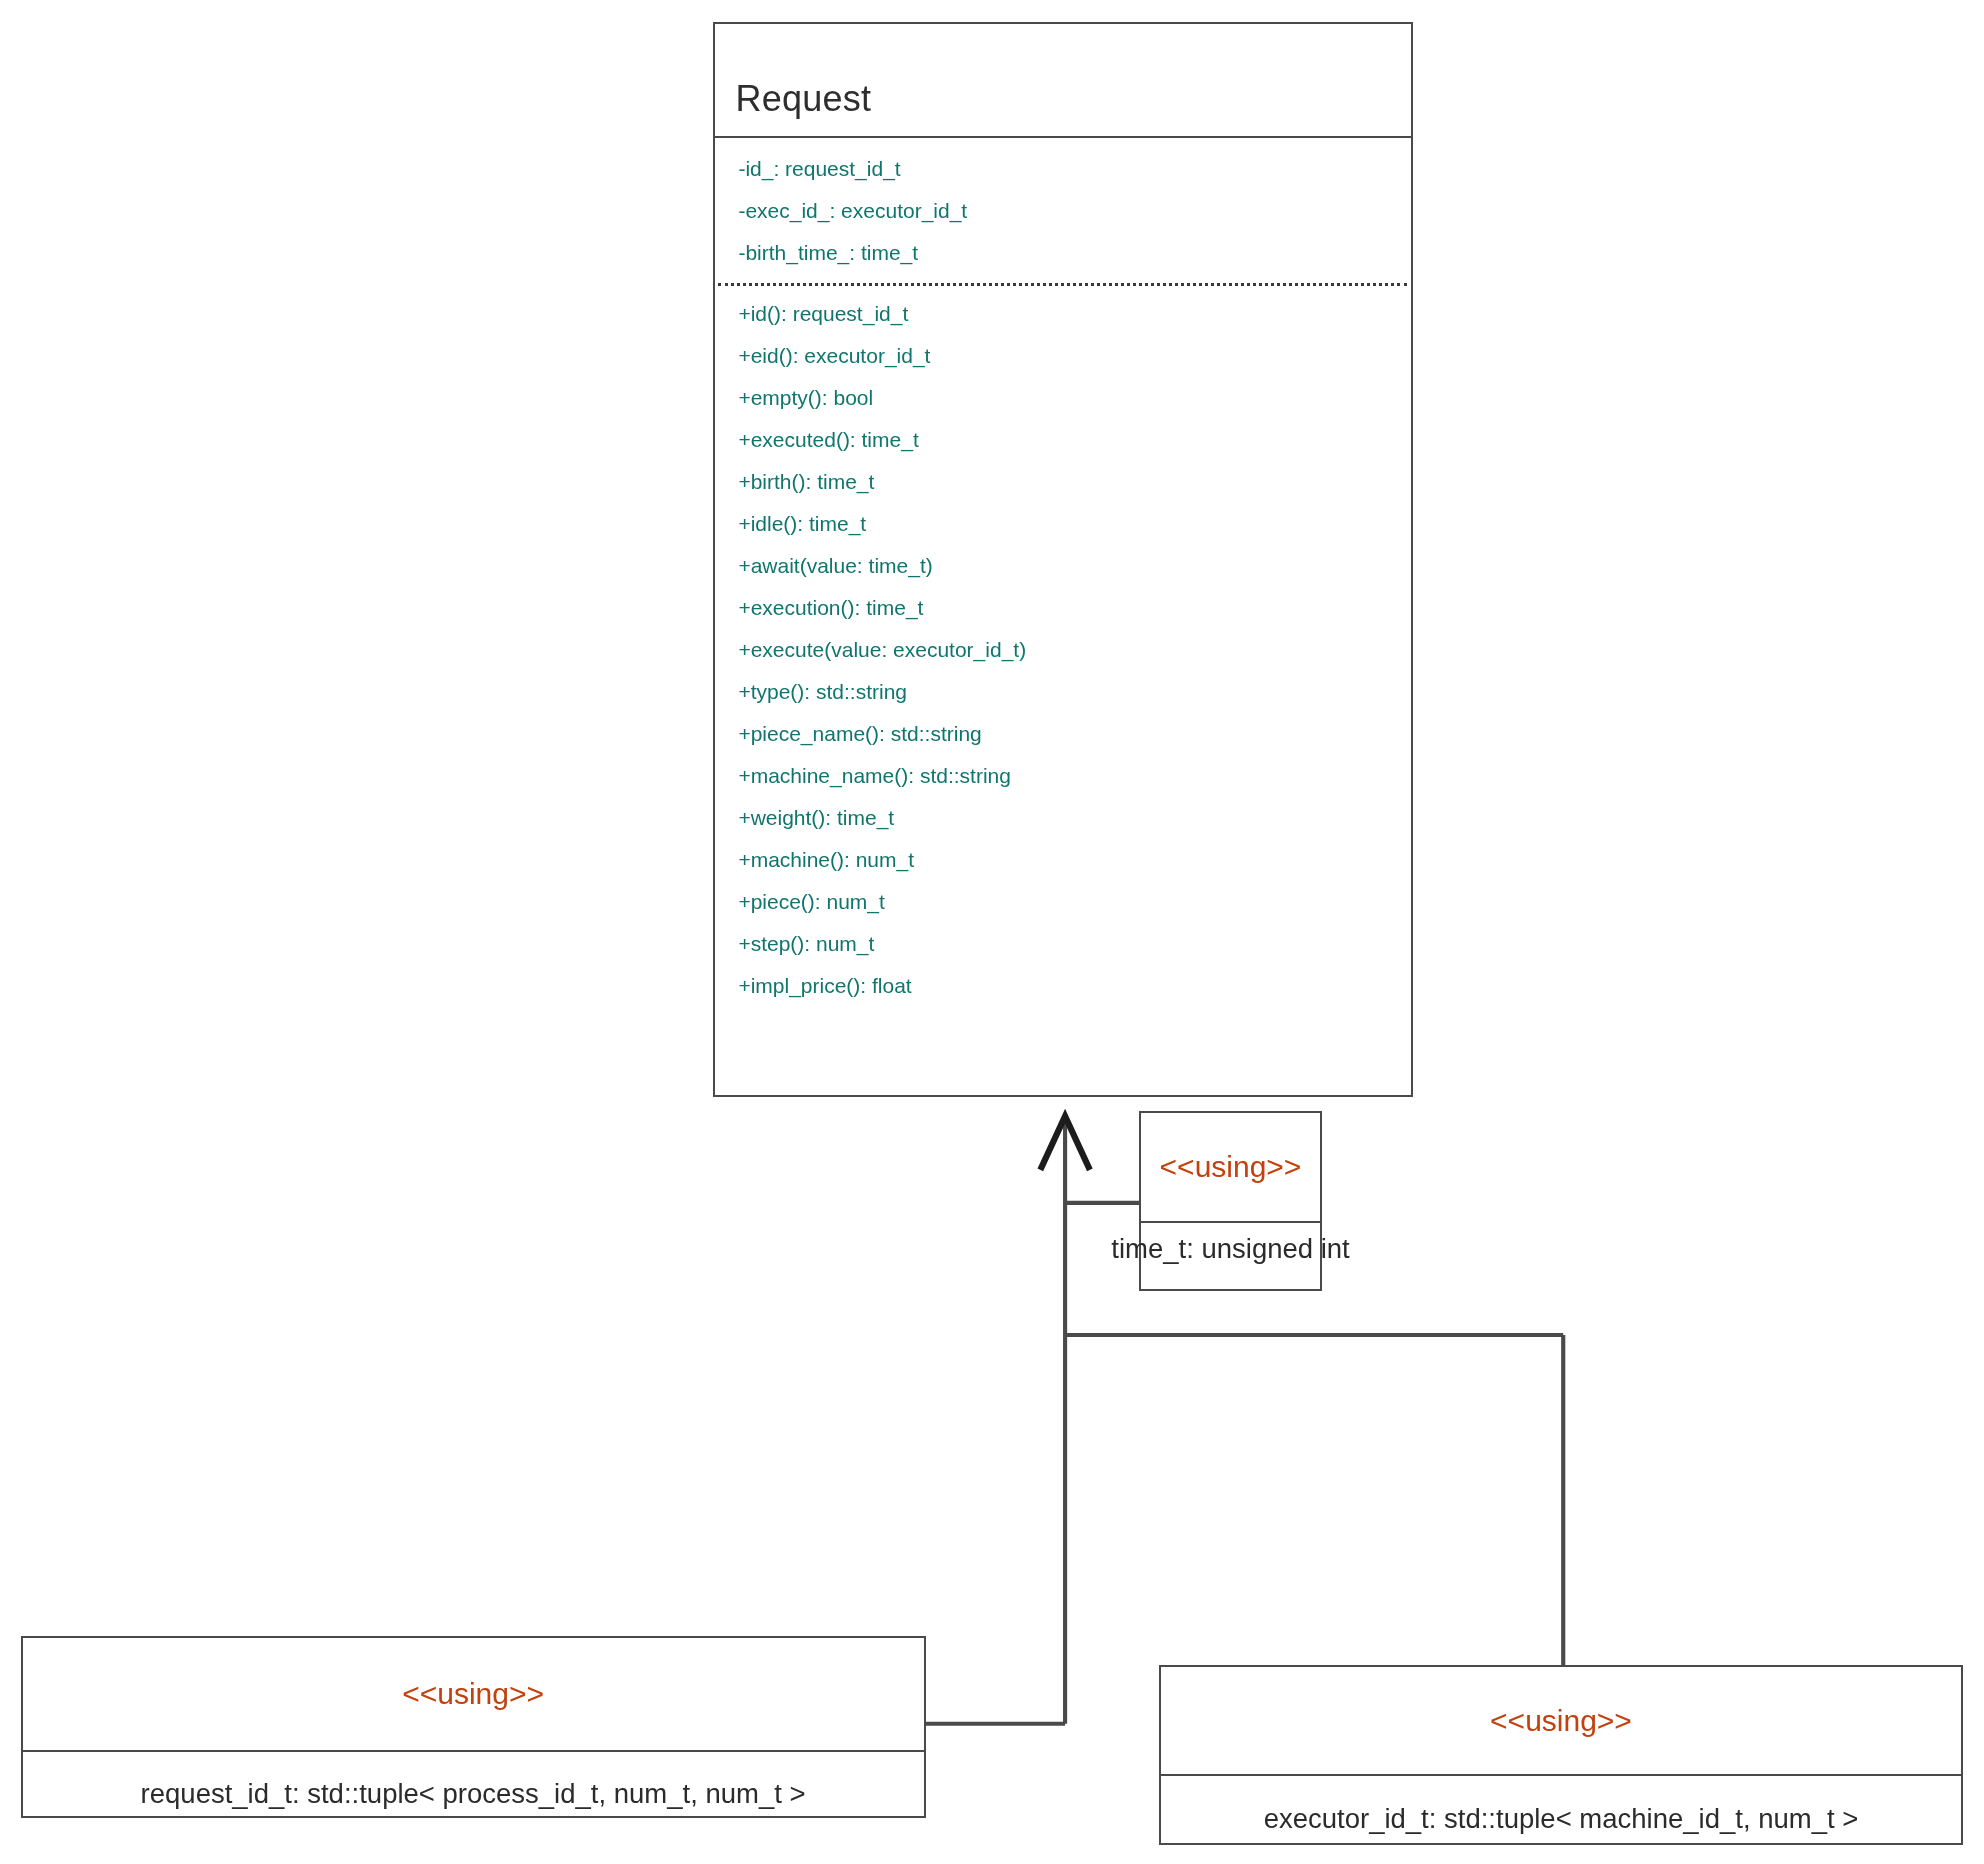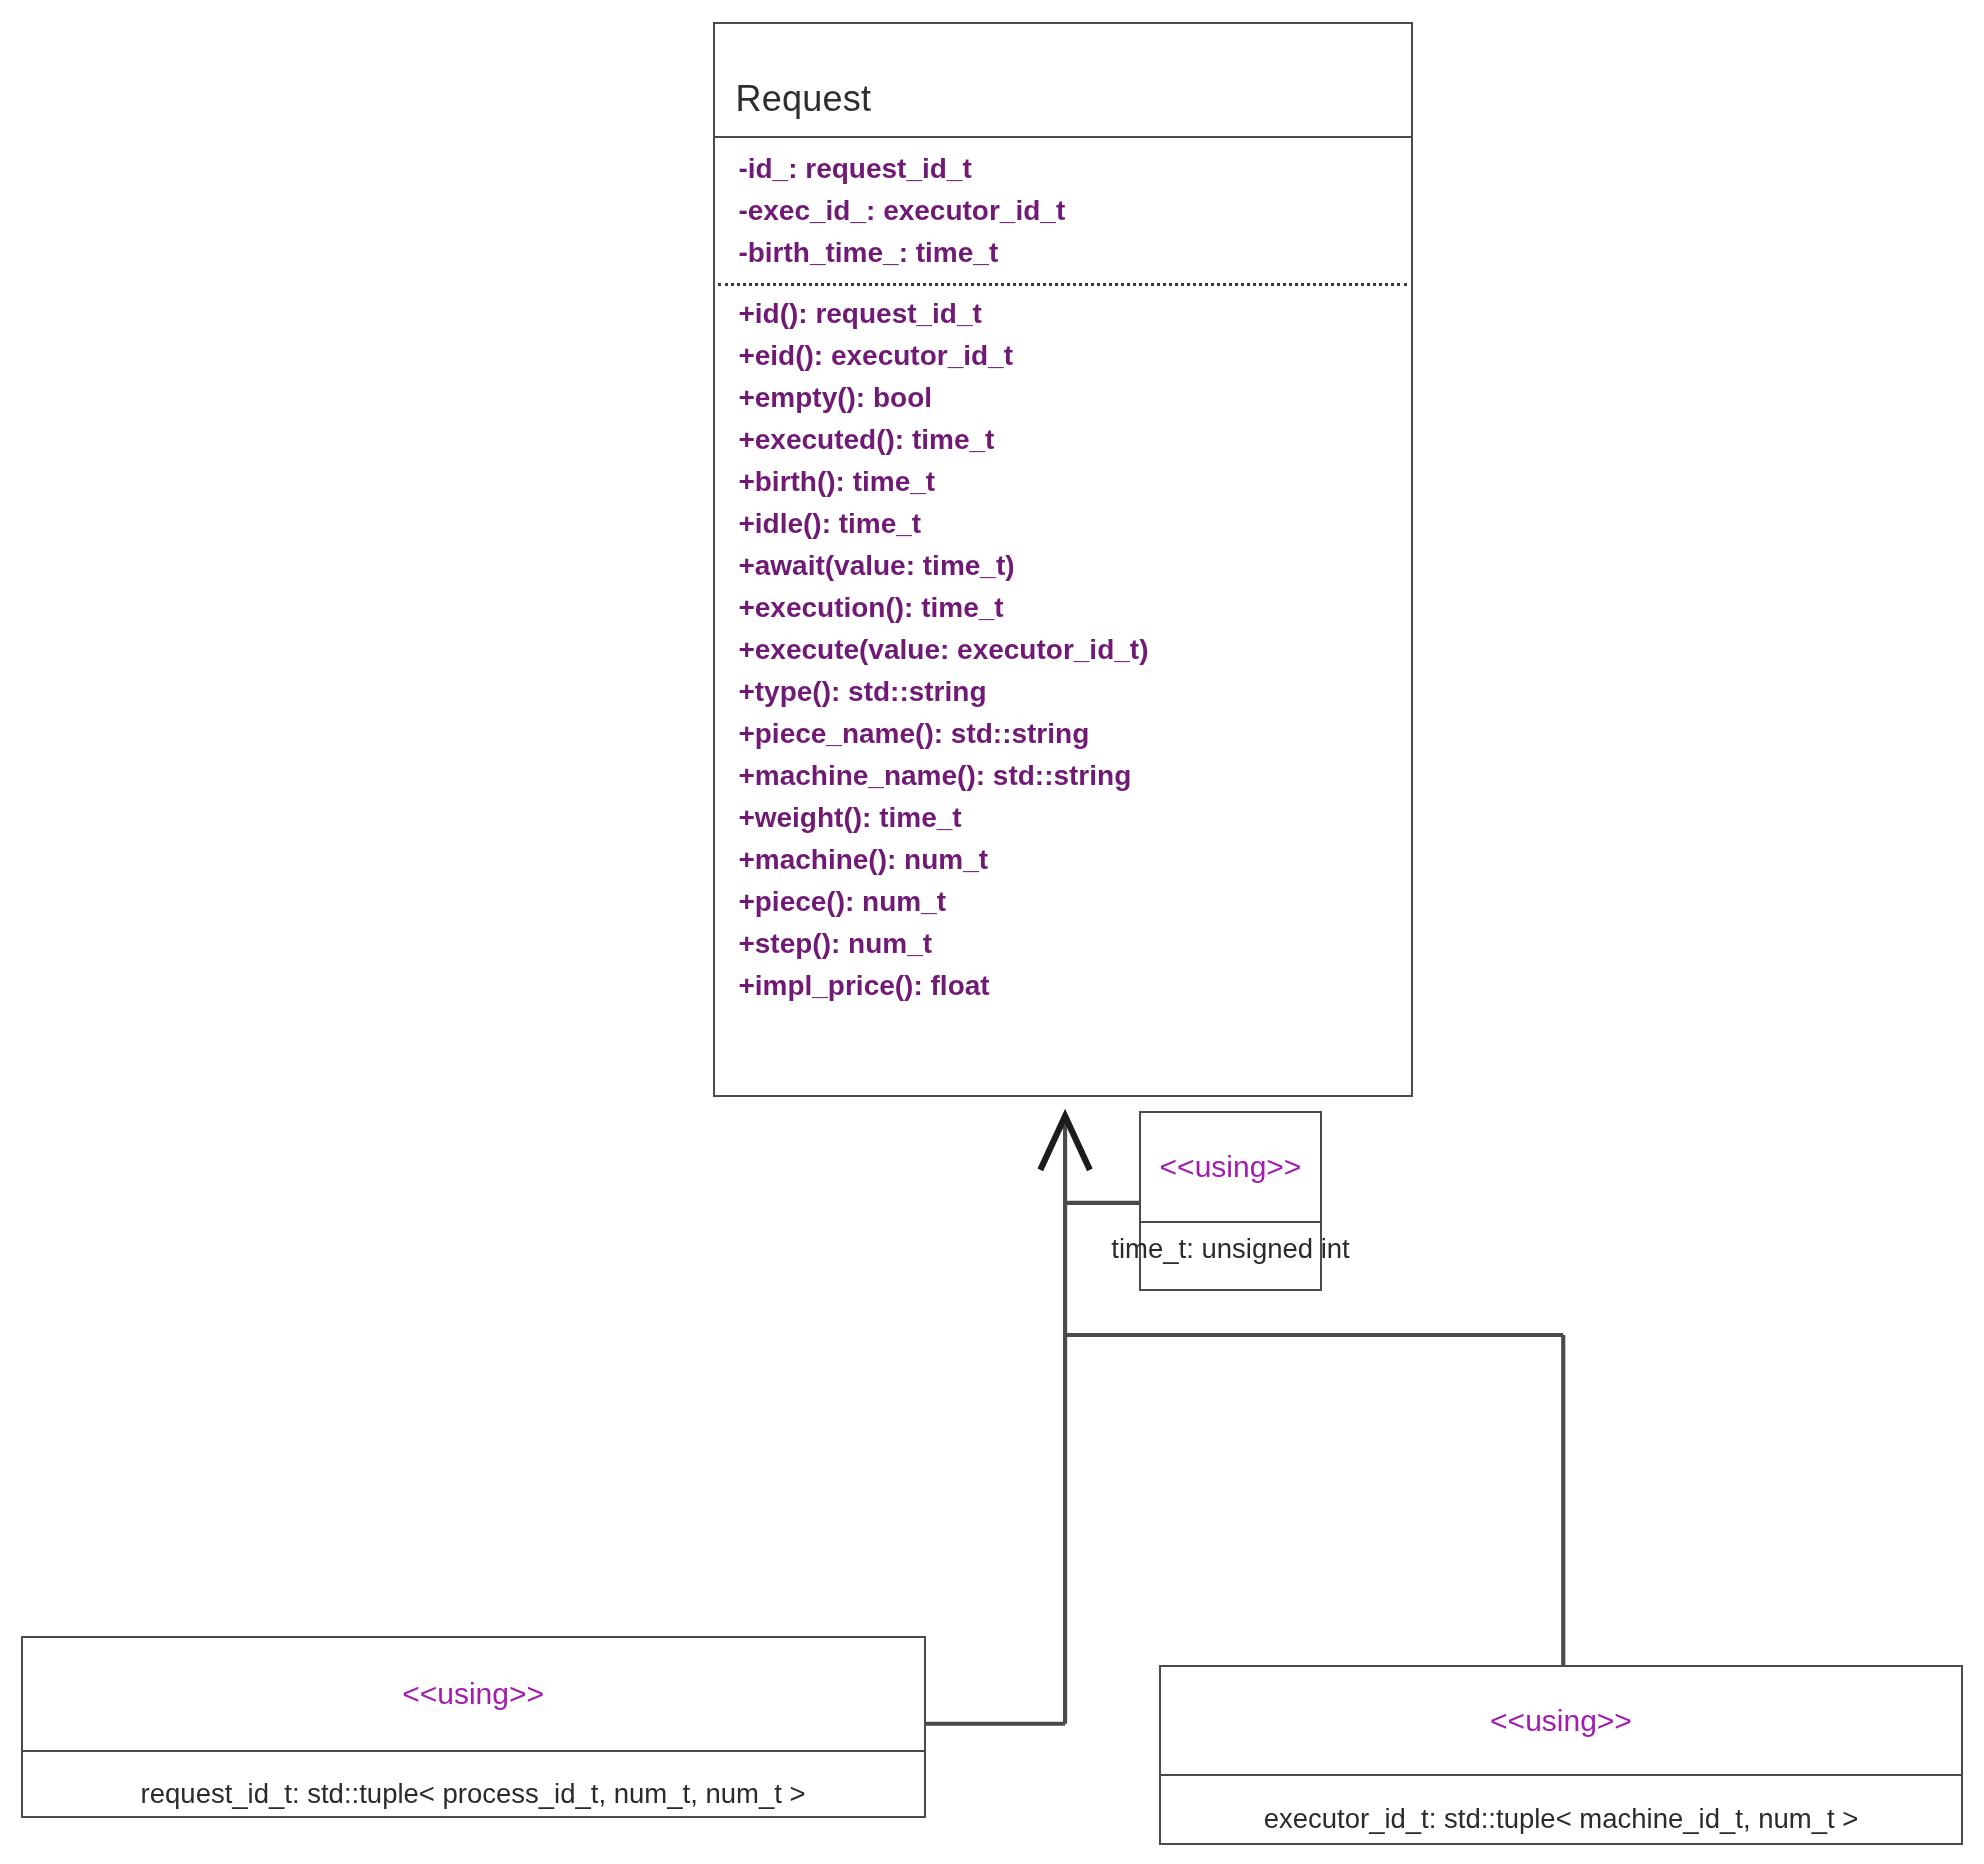--- a/index.html
+++ b/index.html
@@ -53,25 +53,24 @@
     font-size: 36px;
     color: #2e2e2e;
     letter-spacing: 0.2px;
     margin-top: 37px;
   }
   .attr-band {
     box-sizing: border-box;
     padding: 9.6px 0 6.9px 23.4px;
   }
   .member-row {
-    font-size: 28px;
+    font-size: 21px;
     line-height: 42px;
-    color: #701a75;
+    color: #0f766e;
     white-space: nowrap;
-    font-weight: bold;
   }
   .dotted-sep {
     height: 0;
     margin: 2.8px 4.1px 0 2.8px;
     border-top: 3.4px dotted #3a3a3a;
   }
   .op-band {
     box-sizing: border-box;
     padding: 6.9px 0 6.9px 23.4px;
   }
@@ -79,21 +78,21 @@
   
   .using-note .note-head {
     box-sizing: border-box;
     border-bottom: 2.1px solid #4a4a4a;
     display: flex;
     align-items: center;
     justify-content: center;
   }
   .using-note .note-head span {
     font-size: 30px;
-    color: #a21caf;
+    color: #c2410c;
   }
   .using-note .note-body {
     box-sizing: border-box;
     display: flex;
     align-items: center;
     justify-content: center;
   }
   .using-note .note-body span {
     font-size: 27.5px;
     color: #2b2b2b;

